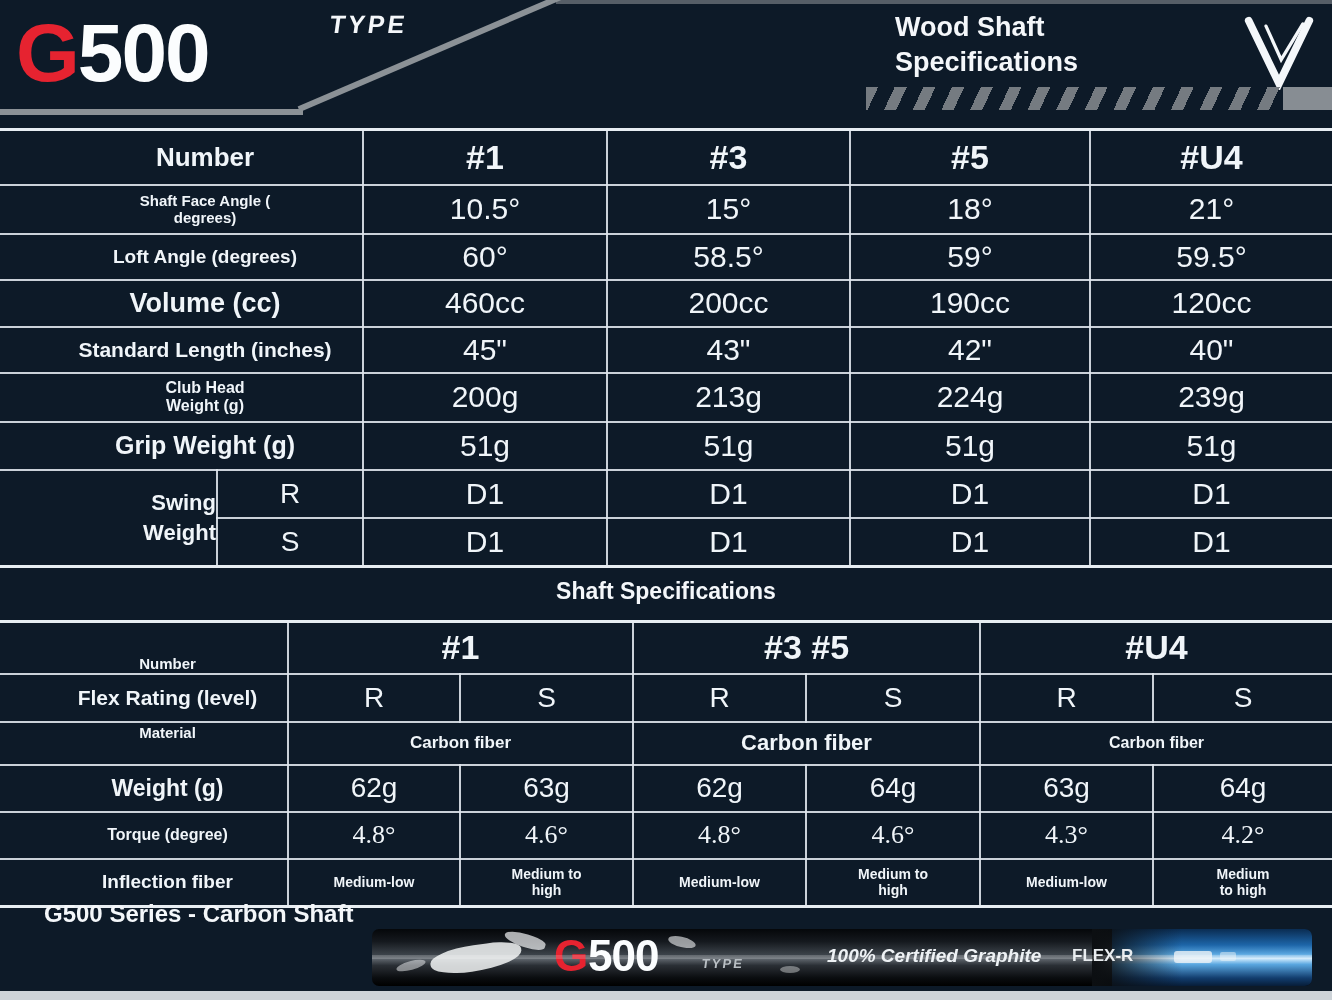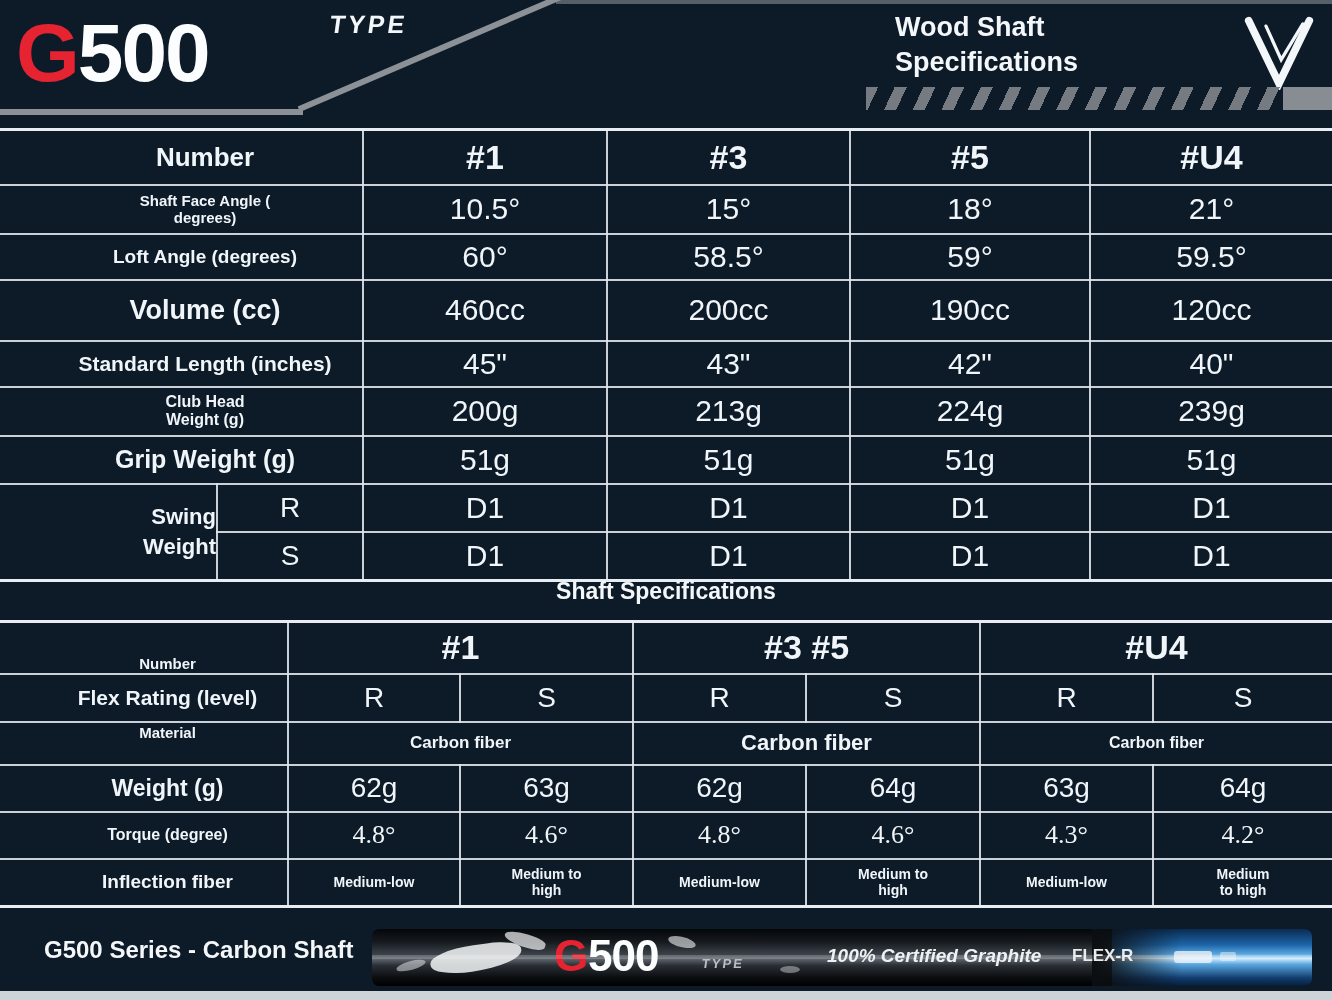--- a/index.html
+++ b/index.html
@@ -41,21 +41,21 @@
   .vt{vertical-align:top;padding-top:1px;}
   .cf1{font-size:17px;font-weight:bold;}
   .cf2{font-size:22px;font-weight:bold;}
   .cf3{font-size:16px;font-weight:bold;}
   .val28{font-size:28px;font-weight:400;}
   .val26{font-size:26px;font-weight:400;font-family:Liberation Serif, serif;}
   .inf{font-size:14px;font-weight:bold;}
   .mid-title{position:absolute;left:0;top:578px;width:1332px;text-align:center;
     font-size:23px;font-weight:bold;color:#f4f7fa;}
   
-  .caption{position:absolute;left:44px;top:936px;font-size:24px;font-weight:bold;color:#f4f7fa;}
+  .caption{position:absolute;left:44px;top:900px;font-size:24px;font-weight:bold;color:#f4f7fa;}
   .shaft{position:absolute;left:372px;top:929px;width:940px;height:57px;border-radius:7px;overflow:hidden;
     background:linear-gradient(180deg,#05070a 0%,#15191e 22%,#3c434a 45%,#60676e 52%,#2a2f35 64%,#0a0c0f 86%,#000 100%);}
   .shaft:after{content:"";position:absolute;left:0;top:46%;width:100%;height:4px;
     background:rgba(255,255,255,.18);}
   .blue-tip{position:absolute;right:0;top:0;bottom:0;width:200px;
     background:linear-gradient(180deg,#0a2c52 0%,#1d65a8 28%,#5aa7e0 44%,#cfeafc 52%,#5aa7e0 62%,#123d6e 86%,#071d38 100%);}
   .blue-fade{position:absolute;right:130px;top:0;bottom:0;width:90px;
     background:linear-gradient(90deg,#0c0f12 0%,rgba(12,15,18,0) 100%);}
   .splat{position:absolute;background:#f2f4f5;}
   .s1{left:58px;top:16px;width:92px;height:26px;opacity:.85;border-radius:54% 40% 62% 48%;transform:rotate(-8deg);}
@@ -123,21 +123,21 @@
       <td class="val">18°</td>
       <td class="val">21°</td>
     </tr>
     <tr style="height:46px">
       <td colspan="2" class="lbl f19">Loft Angle (degrees)</td>
       <td class="val">60°</td>
       <td class="val">58.5°</td>
       <td class="val">59°</td>
       <td class="val">59.5°</td>
     </tr>
-    <tr style="height:61px">
+    <tr style="height:47px">
       <td colspan="2" class="lbl f27">Volume (cc)</td>
       <td class="val">460cc</td>
       <td class="val">200cc</td>
       <td class="val">190cc</td>
       <td class="val">120cc</td>
     </tr>
     <tr style="height:46px">
       <td colspan="2" class="lbl f21">Standard Length (inches)</td>
       <td class="val">45"</td>
       <td class="val">43"</td>

